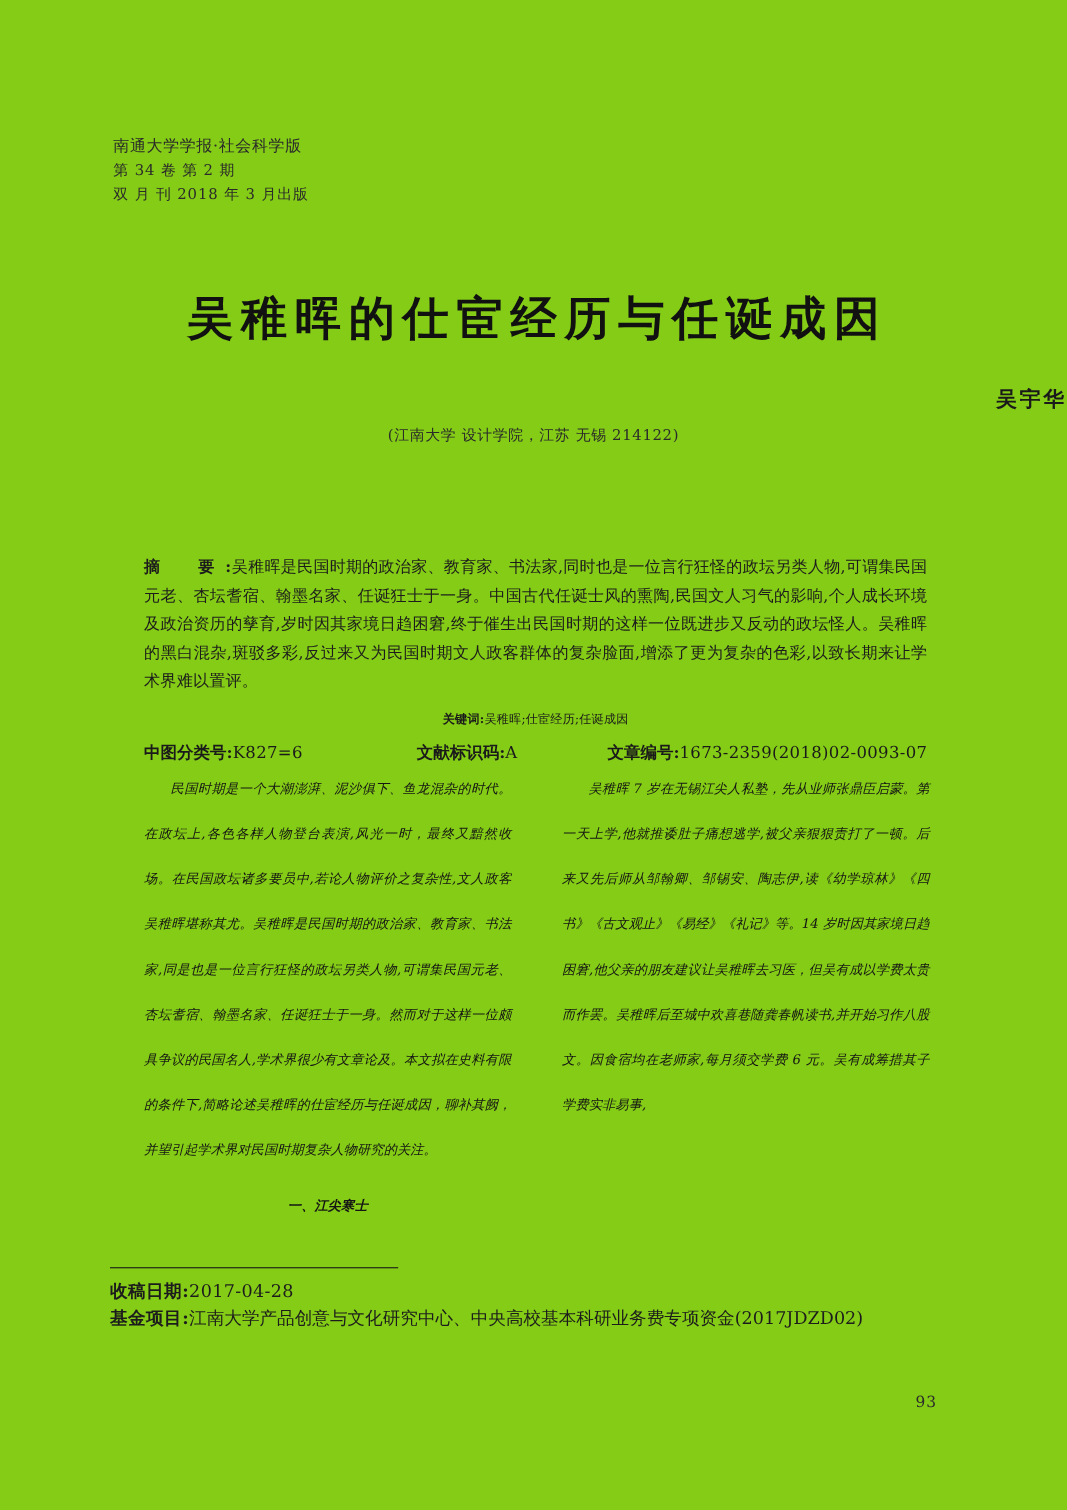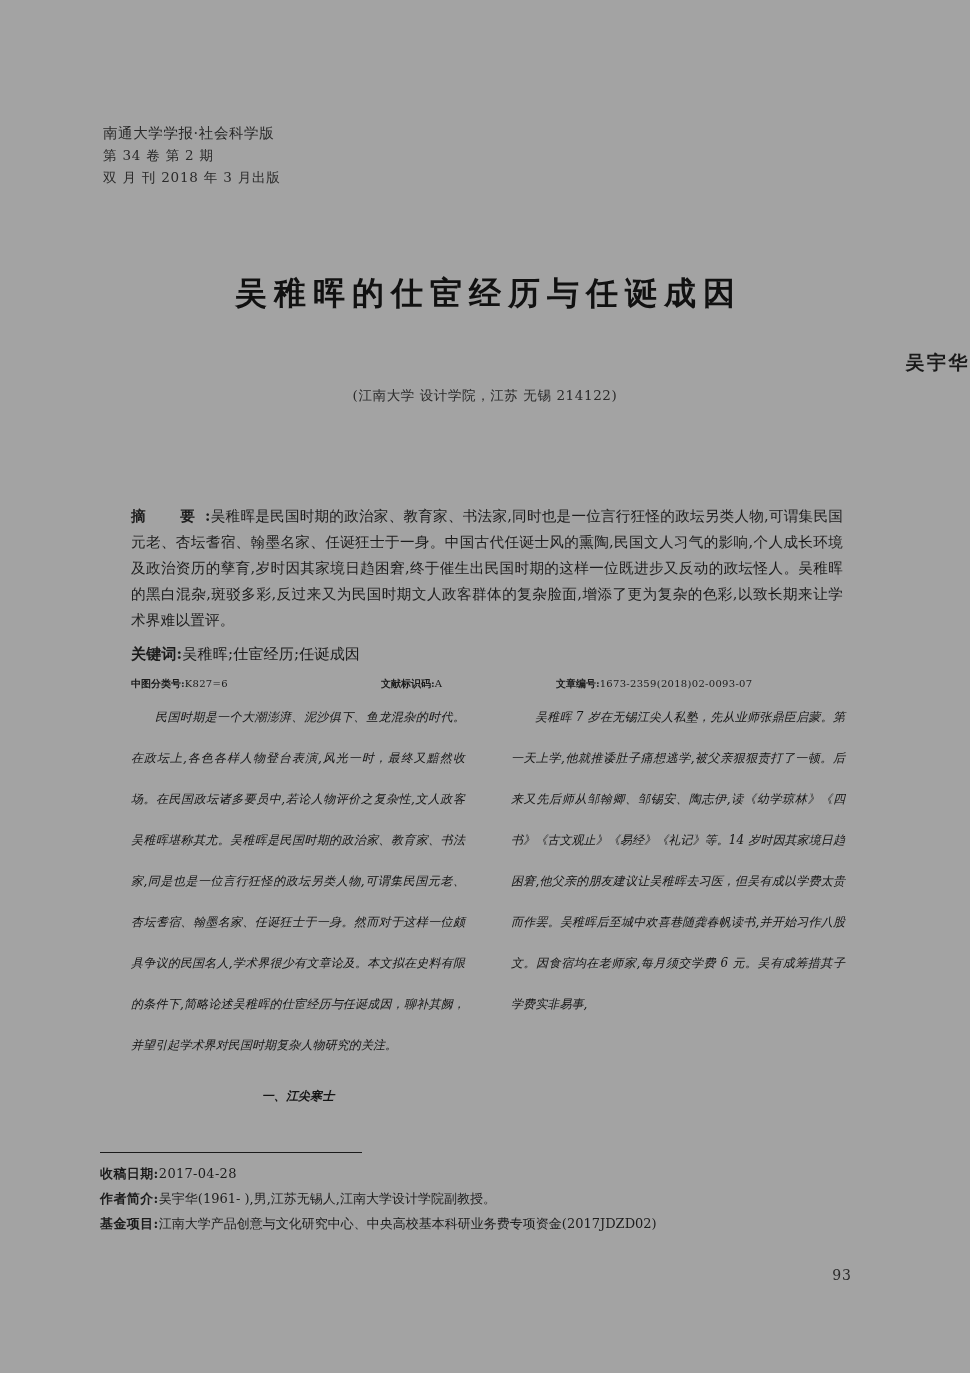--- a/index.html
+++ b/index.html
@@ -12,46 +12,46 @@
     height: 1373px;
     position: relative;
     font-family: "DejaVu Serif", "Liberation Serif", serif;
     color: #1a1a1a;
     overflow: hidden;
   }
 
   .page {
     position: absolute;
     inset: 0;
-    background: #a3a3a3;
+    background: #84cc16;
   }
 
   
   .masthead {
     position: absolute;
     left: 103px;
     top: 122px;
     font-family: "DejaVu Serif", "Liberation Serif", serif;
     font-size: 14.5px;
     line-height: 22px;
     color: #2a2a2a;
     letter-spacing: 0.6px;
   }
   .masthead div { white-space: nowrap; }
   .mh-num { font-size: 13.5px; letter-spacing: 0.8px; }
 
   
   .title {
     position: absolute;
     left: 0; right: 0;
-    top: 272px;
+    top: 262px;
     text-align: center;
     font-family: "DejaVu Serif", "Liberation Serif", serif;
     font-weight: bold;
-    font-size: 32px;
+    font-size: 42px;
     letter-spacing: 7px;
     color: #111;
     text-indent: 7px;
   }
   .author {
     position: absolute;
     left: 0; right: 0;
     top: 350px;
     text-align: right;
     font-size: 19px;
@@ -86,29 +86,30 @@
     color: #1c1c1c;
   }
   .abstract .lbl {
     font-weight: bold;
     letter-spacing: 0.5px;
   }
   .abstract .lbl-space { letter-spacing: 10px; }
 
   .keywords {
     margin-top: 8px;
-    font-size: 15px;
+    font-size: 11px;
     line-height: 26px;
     letter-spacing: 0.2px;
+    text-align: center;
   }
   .keywords .lbl { font-weight: bold; }
 
   .classline {
     margin-top: 4px;
-    font-size: 10px;
+    font-size: 15px;
     line-height: 26px;
     display: flex;
     align-items: baseline;
   }
   .classline .lbl { font-weight: bold; }
   .cl-item { white-space: nowrap; }
   .cl-1 { width: 250px; }
   .cl-2 { width: 175px; }
   .cl-3 { flex: 1; }
   .mono-val {
@@ -155,21 +156,21 @@
     top: 1152px;
     width: 262px;
     height: 1px;
     background: #1a1a1a;
   }
   .footnotes {
     position: absolute;
     left: 100px;
     top: 1161px;
     width: 760px;
-    font-size: 13px;
+    font-size: 16px;
     line-height: 25px;
     color: #1c1c1c;
   }
   .footnotes .lbl { font-weight: bold; letter-spacing: 0.4px; }
   .footnotes div { white-space: nowrap; }
 
   
   .pageno {
     position: absolute;
     right: 118px;
@@ -217,19 +218,18 @@
       <p class="sec-head">一、江尖寒士</p>
     </div>
     <div class="col">
       <p>吴稚晖 7 岁在无锡江尖人私塾，先从业师张鼎臣启蒙。第一天上学,他就推诿肚子痛想逃学,被父亲狠狠责打了一顿。后来又先后师从邹翰卿、邹锡安、陶志伊,读《幼学琼林》《四书》《古文观止》《易经》《礼记》等。14 岁时因其家境日趋困窘,他父亲的朋友建议让吴稚晖去习医，但吴有成以学费太贵而作罢。吴稚晖后至城中欢喜巷随龚春帆读书,并开始习作八股文。因食宿均在老师家,每月须交学费 6 元。吴有成筹措其子学费实非易事,</p>
     </div>
   </div>
 
   <div class="fn-rule"></div>
   <div class="footnotes">
     <div><span class="lbl">收稿日期</span><span class="lbl">:</span><span class="mono-val">2017-04-28</span></div>
-    <div><span class="lbl">作者简介</span><span class="lbl">:</span><span>吴宇华(1961-  ),男,江苏无锡人,江南大学设计学院副教授。</span></div>
     <div><span class="lbl">基金项目</span><span class="lbl">:</span><span>江南大学产品创意与文化研究中心、中央高校基本科研业务费专项资金(2017JDZD02)</span></div>
   </div>
 
   <div class="pageno">93</div>
 
 </div>
 
 </body></html>

